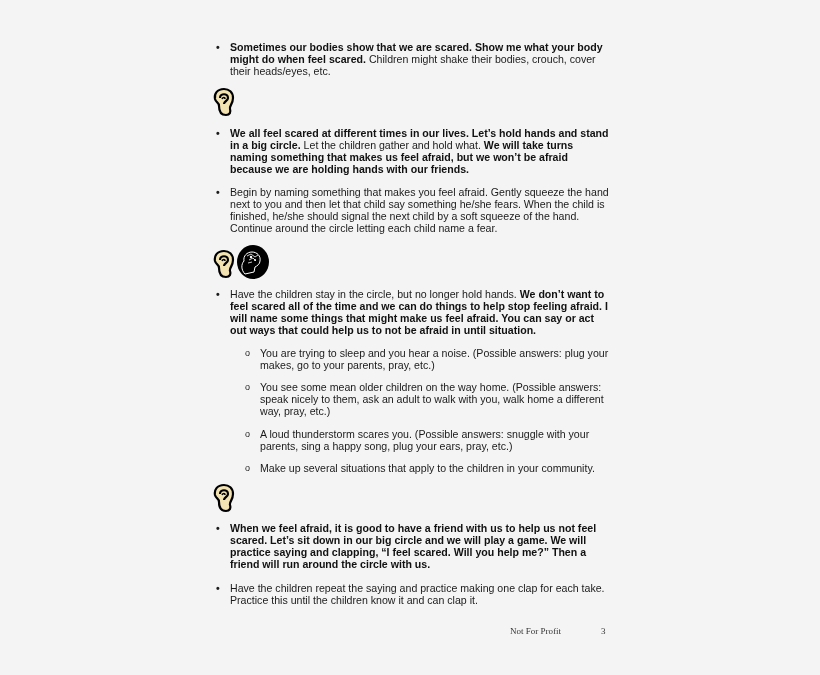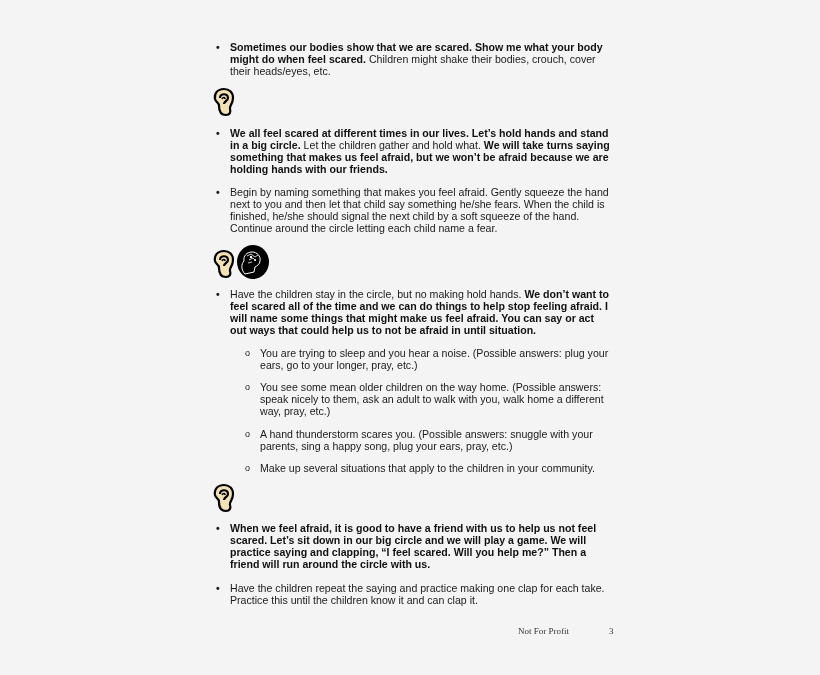--- a/index.html
+++ b/index.html
@@ -24,21 +24,21 @@
     position: absolute; left: 260px; width: 355px;
     font-size: 10.6px; line-height: 12.1px;
   }
   .sub-item .circ {
     position: absolute; left: -15px; top: 0; font-size: 9px;
   }
   b { font-weight: bold; color: #111; }
   .icon { position: absolute; }
   .footer {
     position: absolute; top: 626px; left: 510px; width: 100px;
-    font-family: "Liberation Serif", serif; font-size: 9px; color: #333; margin-left: 8px;
+    font-family: "Liberation Serif", serif; font-size: 9px; color: #333;
   }
   .footer .pg { position: absolute; left: 91px; top: 0; }
 </style>
 </head>
 <body>
 
 <div class="page">
 
   <div class="bullet-item" style="top:41px;">
     <span class="dot">•</span>
@@ -46,21 +46,21 @@
   </div>
 
   <svg class="icon" style="left:212px; top:87px;" width="24" height="30" viewBox="0 0 24 30">
     <path d="M12 2 C5 2 2 7 3 12 C4 16 7 15 7 19 C7 24 9 28 14 28 C18 28 19 25 18 22 C17 19 21 17 21 11 C21 5 17 2 12 2 Z" fill="#f3e3b3" stroke="#000" stroke-width="2.2"></path>
     <path d="M8 11 C8 6 16 6 16 11 C16 14 12 14 12 17" fill="none" stroke="#000" stroke-width="2.2"></path>
     <path d="M10 12 C11 10 13 10 13 12" fill="none" stroke="#000" stroke-width="1.6"></path>
   </svg>
 
   <div class="bullet-item" style="top:127px;">
     <span class="dot">•</span>
-    <b>We all feel scared at different times in our lives.  Let’s hold hands and stand in a big circle.</b><span> Let the children gather and hold what. </span><b>We will take turns saying something that makes us feel afraid, but we won’t be afraid because we are holding hands with our friends.</b>
+    <b>We all feel scared at different times in our lives.  Let’s hold hands and stand in a big circle.</b><span> Let the children gather and hold what. </span><b>We will take turns naming something that makes us feel afraid, but we won’t be afraid because we are holding hands with our friends.</b>
   </div>
 
   <div class="bullet-item" style="top:186px;">
     <span class="dot">•</span>
     <span> Begin by naming something that makes you feel afraid. Gently squeeze the hand next to you and then let that child say something he/she fears. When the child is finished, he/she should signal the next child by a soft squeeze of the hand. Continue around the circle letting each child name a fear.</span>
   </div>
 
   <svg class="icon" style="left:212px; top:249px;" width="24" height="30" viewBox="0 0 24 30">
     <path d="M12 2 C5 2 2 7 3 12 C4 16 7 15 7 19 C7 24 9 28 14 28 C18 28 19 25 18 22 C17 19 21 17 21 11 C21 5 17 2 12 2 Z" fill="#f3e3b3" stroke="#000" stroke-width="2.2"></path>
     <path d="M8 11 C8 6 16 6 16 11 C16 14 12 14 12 17" fill="none" stroke="#000" stroke-width="2.2"></path>
@@ -69,34 +69,34 @@
   <svg class="icon" style="left:235px; top:244px;" width="36" height="36" viewBox="0 0 36 36">
     <ellipse cx="18" cy="18" rx="16" ry="17" fill="#000"></ellipse>
     <path d="M10 30 C6 26 6 20 9 17 C8 12 12 8 17 8 C22 8 26 12 25 17 C25 20 22 22 20 23 L19 28 Z" fill="#000" stroke="#fff" stroke-width="1"></path>
     <path d="M12 12 L16 10 L20 13 L23 11 M14 16 L18 14 L21 17 M13 19 L17 18" fill="none" stroke="#fff" stroke-width="0.8"></path>
     <circle cx="16" cy="13" r="1.2" fill="#fff"></circle>
     <circle cx="20" cy="16" r="1" fill="#fff"></circle>
   </svg>
 
   <div class="bullet-item" style="top:288px;">
     <span class="dot">•</span>
-    <span>Have the children stay in the circle, but no making hold hands. </span><b>We don’t want to feel scared all of the time and we can do things to help stop feeling afraid. I will name some things that might make us feel afraid. You can say or act out ways that could help us to not be afraid in until situation.</b>
+    <span>Have the children stay in the circle, but no longer hold hands. </span><b>We don’t want to feel scared all of the time and we can do things to help stop feeling afraid. I will name some things that might make us feel afraid. You can say or act out ways that could help us to not be afraid in until situation.</b>
   </div>
 
   <div class="sub-item" style="top:347px;">
     <span class="circ">o</span>
-    <span>You are trying to sleep and you hear a noise. (Possible answers: plug your ears, go to your longer, pray, etc.)</span>
+    <span>You are trying to sleep and you hear a noise. (Possible answers: plug your makes, go to your parents, pray, etc.)</span>
   </div>
   <div class="sub-item" style="top:381px;">
     <span class="circ">o</span>
     <span>You see some mean older children on the way home. (Possible answers: speak nicely to them, ask an adult to walk with you, walk home a different way, pray, etc.)</span>
   </div>
   <div class="sub-item" style="top:428px;">
     <span class="circ">o</span>
-    <span>A hand thunderstorm scares you. (Possible answers: snuggle with your parents, sing a happy song, plug your ears, pray, etc.)</span>
+    <span>A loud thunderstorm scares you. (Possible answers: snuggle with your parents, sing a happy song, plug your ears, pray, etc.)</span>
   </div>
   <div class="sub-item" style="top:462px;">
     <span class="circ">o</span>
     <span>Make up several situations that apply to the children in your community.</span>
   </div>
 
   <svg class="icon" style="left:212px; top:483px;" width="24" height="30" viewBox="0 0 24 30">
     <path d="M12 2 C5 2 2 7 3 12 C4 16 7 15 7 19 C7 24 9 28 14 28 C18 28 19 25 18 22 C17 19 21 17 21 11 C21 5 17 2 12 2 Z" fill="#f3e3b3" stroke="#000" stroke-width="2.2"></path>
     <path d="M8 11 C8 6 16 6 16 11 C16 14 12 14 12 17" fill="none" stroke="#000" stroke-width="2.2"></path>
     <path d="M10 12 C11 10 13 10 13 12" fill="none" stroke="#000" stroke-width="1.6"></path>

